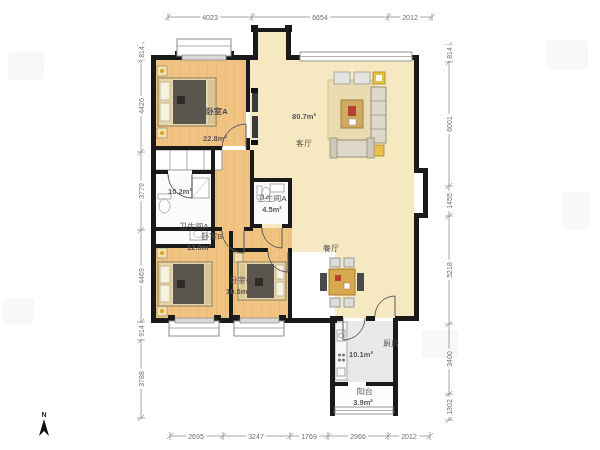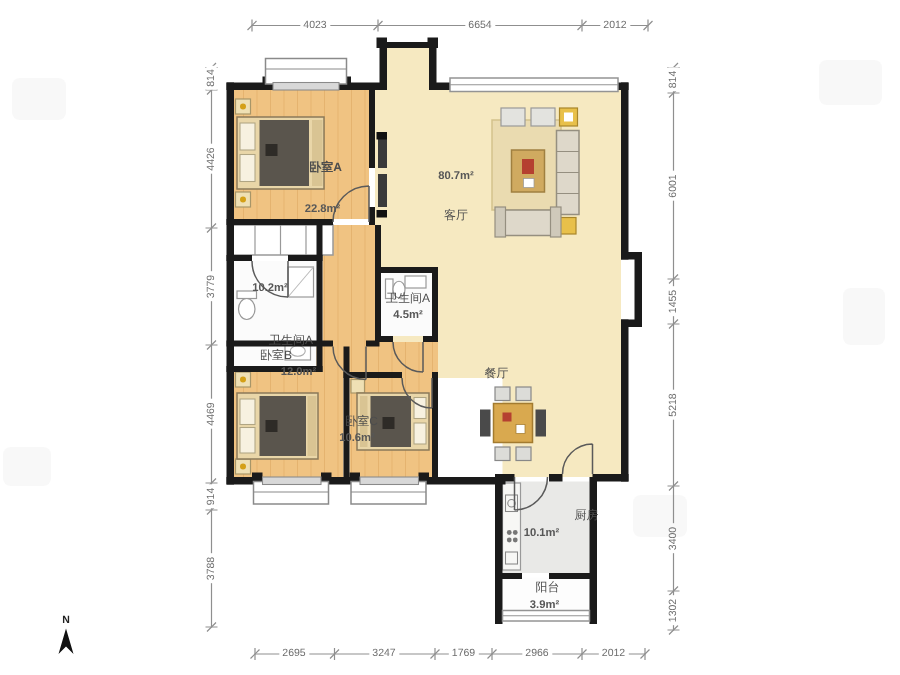--- a/index.html
+++ b/index.html
@@ -254,21 +254,21 @@
 
   <span class="lbl" style="left:304px;top:106px;margin-top:38px;">客厅</span>
   <span class="lbl area" style="left:304px;top:117px;">80.7m²</span>
 
   <span class="lbl" style="left:194px;top:191px;margin-top:36px;">卫生间A</span>
   <span class="lbl area" style="left:180px;top:192px;">10.2m²</span>
 
   <span class="lbl" style="left:272px;top:199px;">卫生间A</span>
   <span class="lbl area" style="left:272px;top:210px;">4.5m²</span>
 
-  <span class="lbl" style="left:184px;top:237px;">卧室B</span>
+  <span class="lbl" style="left:212px;top:237px;">卧室B</span>
   <span class="lbl area" style="left:199px;top:248px;">12.0m²</span>
 
   <span class="lbl" style="left:241px;top:281px;">卧室C</span>
   <span class="lbl area" style="left:238px;top:292px;">10.6m²</span>
 
   <span class="lbl" style="left:331px;top:249px;text-align:center;">餐厅</span>
 
   <span class="lbl" style="left:363px;top:344px;margin-left:28px;">厨房</span>
   <span class="lbl area" style="left:361px;top:355px;">10.1m²</span>
 

